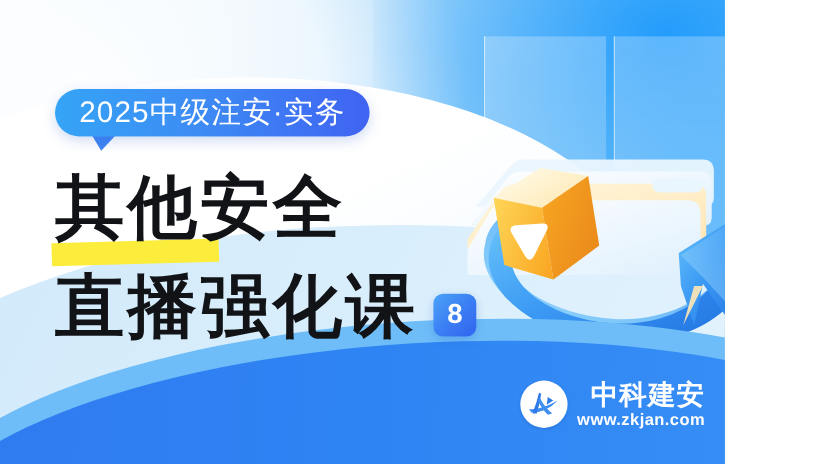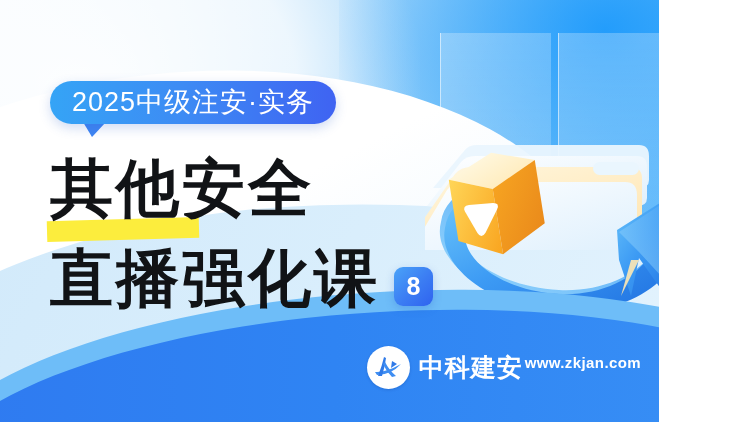--- a/index.html
+++ b/index.html
@@ -87,21 +87,21 @@
     background:linear-gradient(135deg,#4aa3f8 0%,#3b7cf3 55%,#2f63ef 100%);
     display:flex;align-items:center;justify-content:center;
     box-shadow:0 3px 8px rgba(40,90,200,.25);
   }
   .num-badge span{color:#fff;font-size:25px;font-weight:bold;line-height:1;font-family:"Liberation Sans",sans-serif;}
   
   .illus{position:absolute;left:425px;top:110px;width:300px;height:215px;}
   
   .logo{position:absolute;right:18px;bottom:33px;display:flex;align-items:center;gap:9px;}
   .logo-mark{width:43px;height:43px;border-radius:50%;background:#ffffff;display:flex;align-items:center;justify-content:center;box-shadow:0 1px 3px rgba(0,40,120,.2);}
-  .logo-txt{display:flex;flex-direction:row;gap:2px;}
+  .logo-txt{display:flex;flex-direction:column;gap:2px;align-items:flex-end;}
   .logo-name{color:#ffffff;font-size:25px;font-weight:bold;letter-spacing:1px;line-height:1;}
   .logo-url{color:#ffffff;font-size:15px;font-weight:bold;letter-spacing:.4px;line-height:1;}
 </style>
 </head>
 <body>
 
 <div class="banner">
 
   <div class="wash-tl"></div>
   <div class="wash-br"></div>

